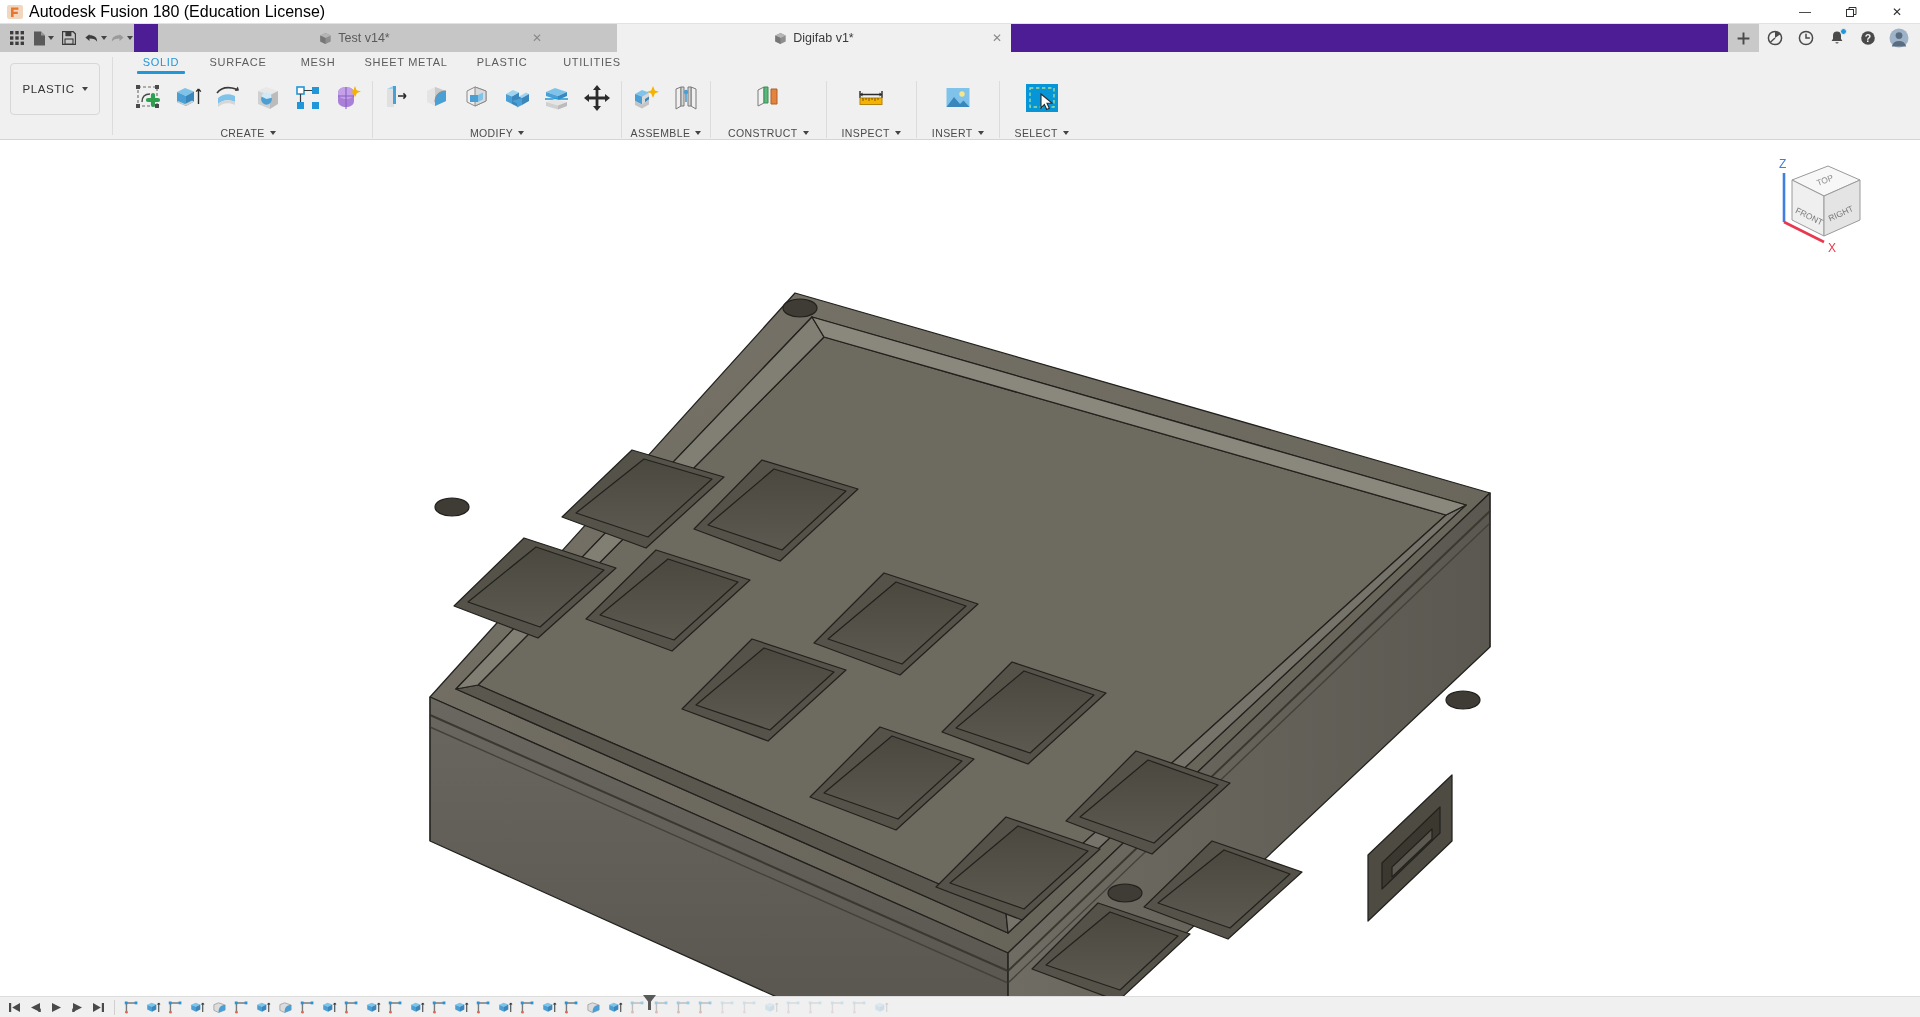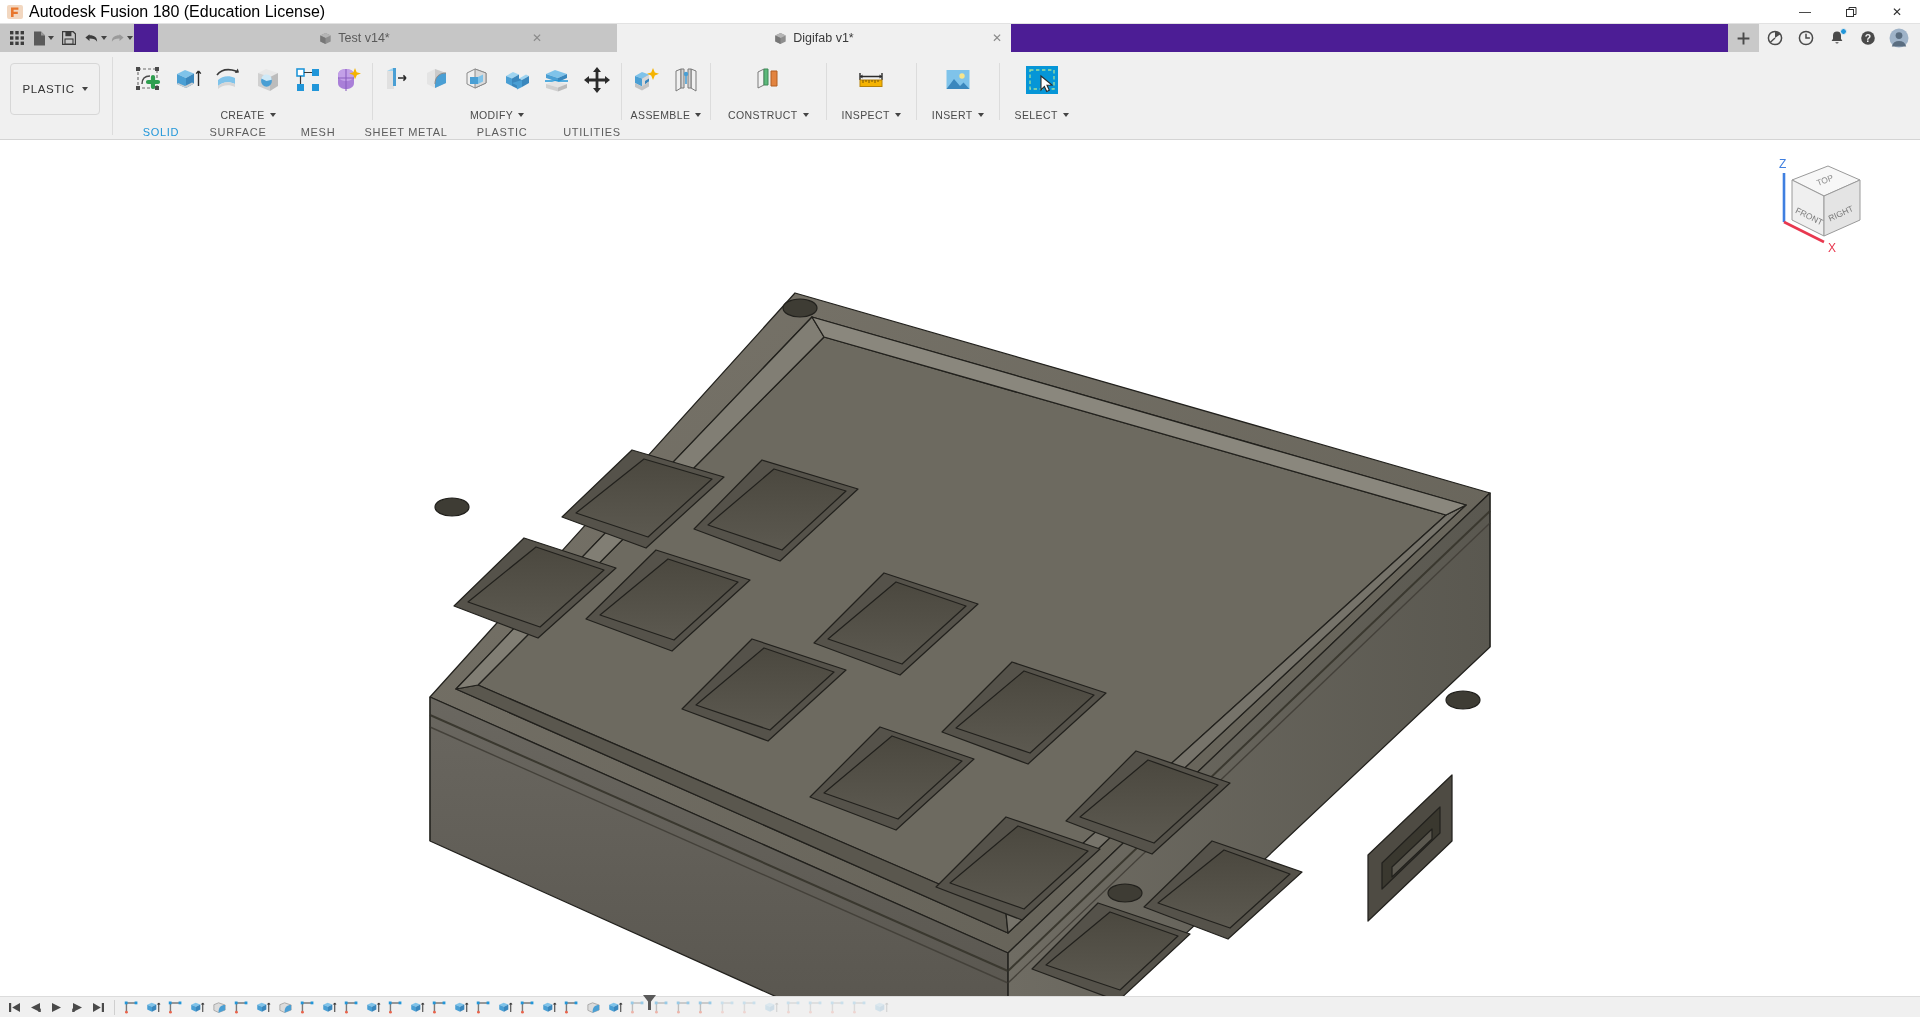--- a/index.html
+++ b/index.html
@@ -209,20 +209,29 @@
 </div>
 
 <div id="ribbon">
   <div id="design-btn">
     <span>PLASTIC</span>
     <span class="caret"></span>
   </div>
   <div id="ribbon-sep"></div>
 
   <div id="ribbon-body">
+    <div id="tabrow">
+      <div class="rtab active" style="width:64px;">SOLID</div>
+      <div class="rtab" style="width:90px;">SURFACE</div>
+      <div class="rtab" style="width:70px;">MESH</div>
+      <div class="rtab" style="width:106px;">SHEET METAL</div>
+      <div class="rtab" style="width:86px;">PLASTIC</div>
+      <div class="rtab" style="width:94px;">UTILITIES</div>
+    </div>
+
     <div id="panelrow">
 
       <div class="panel">
         <div class="panel-icons">
           <div class="pbtn">
             <svg width="30" height="30" viewBox="0 0 30 30">
               <rect x="5" y="4" width="19" height="19" fill="none" stroke="#6a6a6a" stroke-width="1.1" stroke-dasharray="3 2"></rect>
               <g fill="#4a4a4a">
                   <rect x="3" y="2" width="4" height="4"></rect>
                   <rect x="22" y="2" width="4" height="4"></rect>
@@ -443,29 +452,20 @@
               <path d="M15 12v14l3.4-3.6 2.3 5 2.6-1.2-2.3-4.9 5-0.3z" fill="#fff" stroke="#2b2b2b" stroke-width="1.1"></path>
             </svg>
           </div>
         </div>
         <div class="panel-label">
           <span>SELECT</span>
           <span class="caret"></span>
         </div>
       </div>
 
-    </div>
-
-    <div id="tabrow">
-      <div class="rtab active" style="width:64px;">SOLID</div>
-      <div class="rtab" style="width:90px;">SURFACE</div>
-      <div class="rtab" style="width:70px;">MESH</div>
-      <div class="rtab" style="width:106px;">SHEET METAL</div>
-      <div class="rtab" style="width:86px;">PLASTIC</div>
-      <div class="rtab" style="width:94px;">UTILITIES</div>
     </div>
   </div>
 </div>
 
 <div id="canvas">
 
   <svg id="model-wrap" viewBox="0 0 1920 855">
     <defs>
       <linearGradient id="gTop" x1="0" y1="0" x2="1" y2="1">
         <stop offset="0" stop-color="#78746a"></stop>

